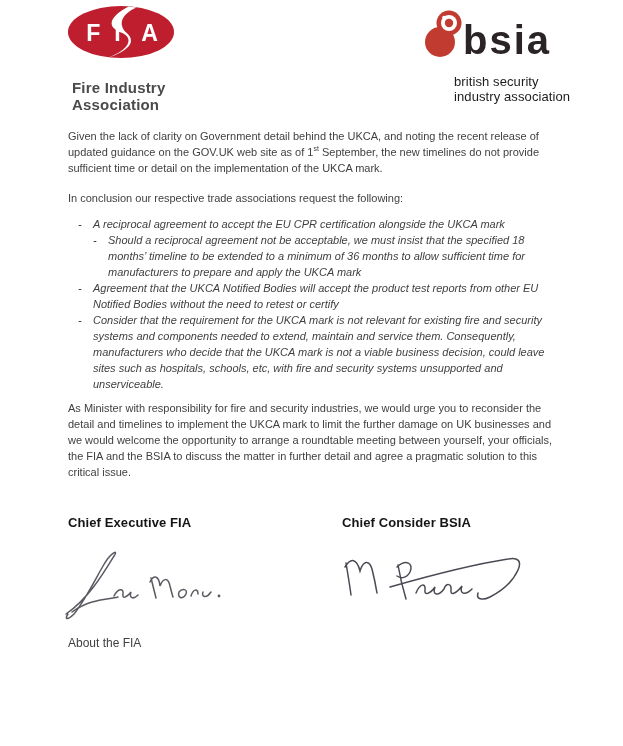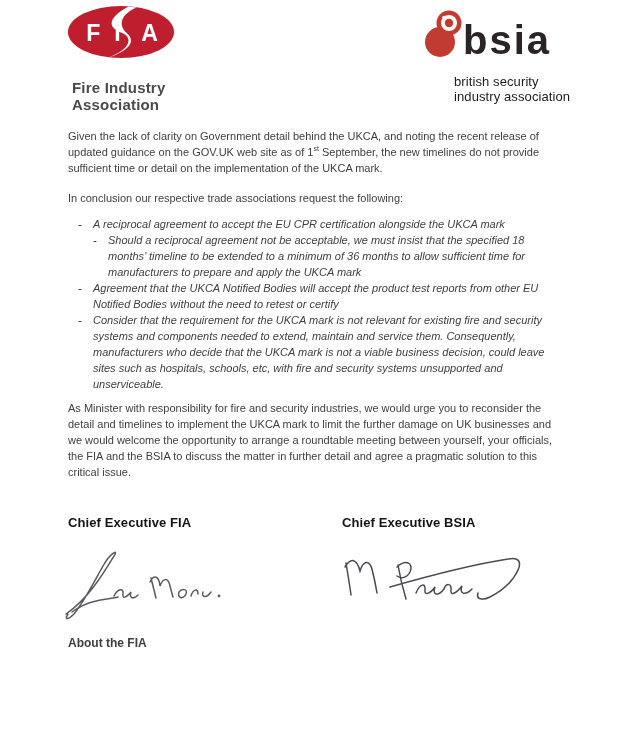--- a/index.html
+++ b/index.html
@@ -50,21 +50,21 @@
     position: absolute; top: 515px; font-size: 13px; font-weight: bold;
     color: #151517; letter-spacing: .1px; text-align: center;
   }
   .sig-title.left { left: 68px; }
   .sig-title.right { left: 342px; }
   .sig-svg { position: absolute; }
   .sig-svg.left { left: 58px; top: 544px; }
   .sig-svg.right { left: 332px; top: 537px; }
 
   
-  .about-col { position: absolute; top: 636px; font-size: 11px; line-height: 15px; font-weight: bold; }
+  .about-col { position: absolute; top: 636px; font-size: 11px; line-height: 15px; }
   .about-col.left { left: 68px; width: 210px; }
   .about-col.right { left: 342px; width: 225px; }
   .about-heading { font-size: 12px; margin: 0 0 12px 0; color: #3f3f42; }
   a.doc-link { color: #0563c1; text-decoration: underline; cursor: pointer; }
 </style>
 </head>
 <body>
 
 <div class="page">
 
@@ -105,21 +105,21 @@
       </li>
       <li>Agreement that the UKCA Notified Bodies will accept the product test reports from other EU Notified Bodies without the need to retest or certify</li>
       <li>Consider that the requirement for the UKCA mark is not relevant for existing fire and security systems and components needed to extend, maintain and service them. Consequently, manufacturers who decide that the UKCA mark is not a viable business decision, could leave sites such as hospitals, schools, etc, with fire and security systems unsupported and unserviceable.</li>
     </ul>
 
     <p class="p3">As Minister with responsibility for fire and security industries, we would urge you to reconsider the detail and timelines to implement the UKCA mark to limit the further damage on UK businesses and we would welcome the opportunity to arrange a roundtable meeting between yourself, your officials, the FIA and the BSIA to discuss the matter in further detail and agree a pragmatic solution to this critical issue.</p>
 
   </div>
 
   <div class="sig-title left">Chief Executive FIA</div>
-  <div class="sig-title right">Chief Executive BSIA</div>
+  <div class="sig-title right">Chief Consider BSIA</div>
 
   <svg class="sig-svg left" width="170" height="80" viewBox="0 0 170 80">
     <g stroke="#5a5a62" stroke-width="1.5" fill="none" stroke-linecap="round">
       <path d="M8 70 C 30 55 45 30 56 12 C 61 5 53 8 45 22 C 37 36 27 56 16 70 C 10 76 6 76 10 70"></path>
       <path d="M14 68 C 34 54 50 56 60 53"></path>
       <path d="M56 52 C 60 44 66 44 65 50 C 64 55 68 54 73 48 C 71 54 75 56 80 51"></path>
       <path d="M93 34 C 95 42 97 50 98 54 M 92 38 C 96 30 101 32 102 42 C 105 34 110 33 112 42 C 113 46 114 50 115 53"></path>
       <path d="M121 48 C 119 54 125 56 128 50 C 130 45 124 44 121 48"></path>
       <path d="M133 52 C 135 45 140 44 140 50"></path>
       <path d="M145 48 C 143 53 148 55 153 48"></path>

